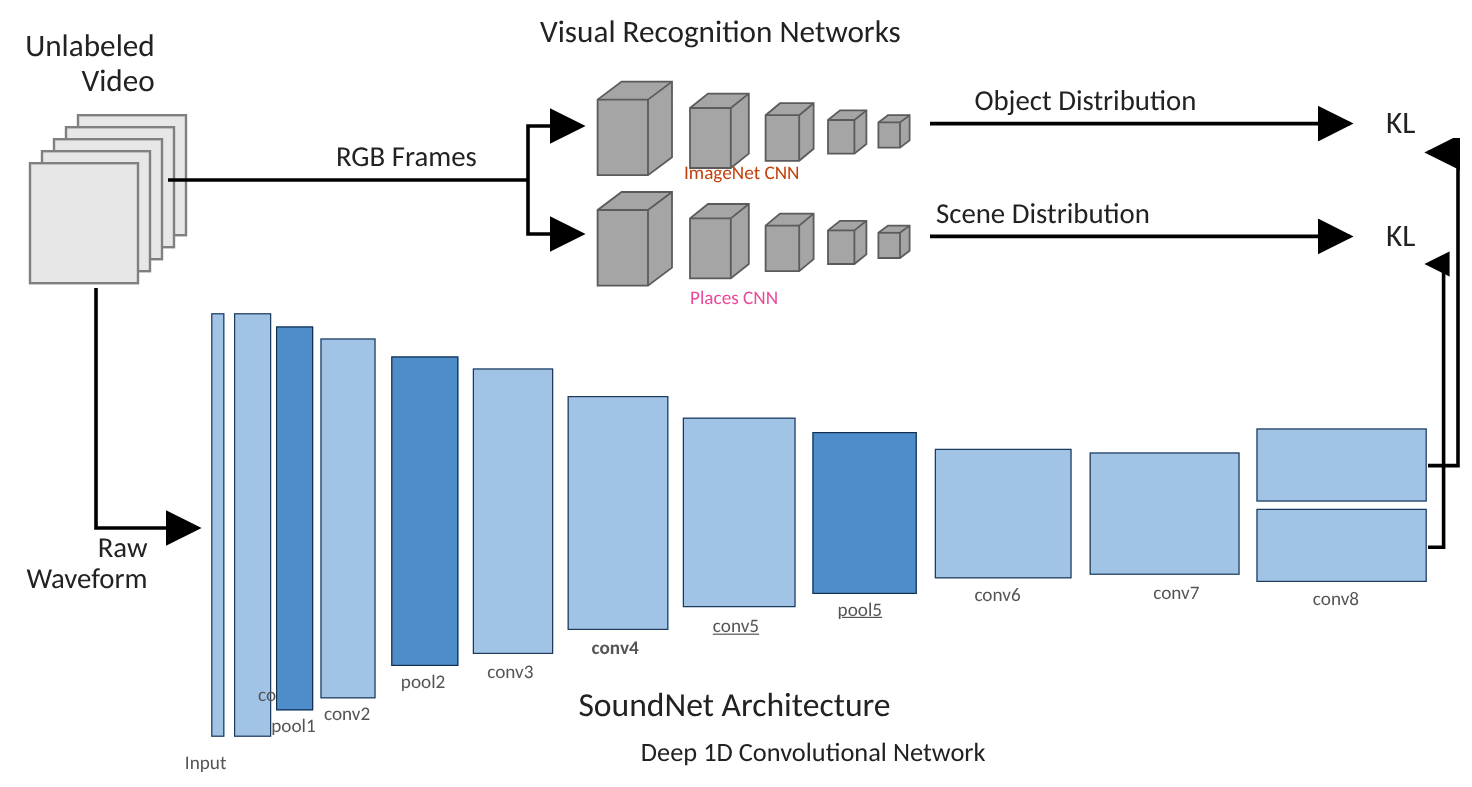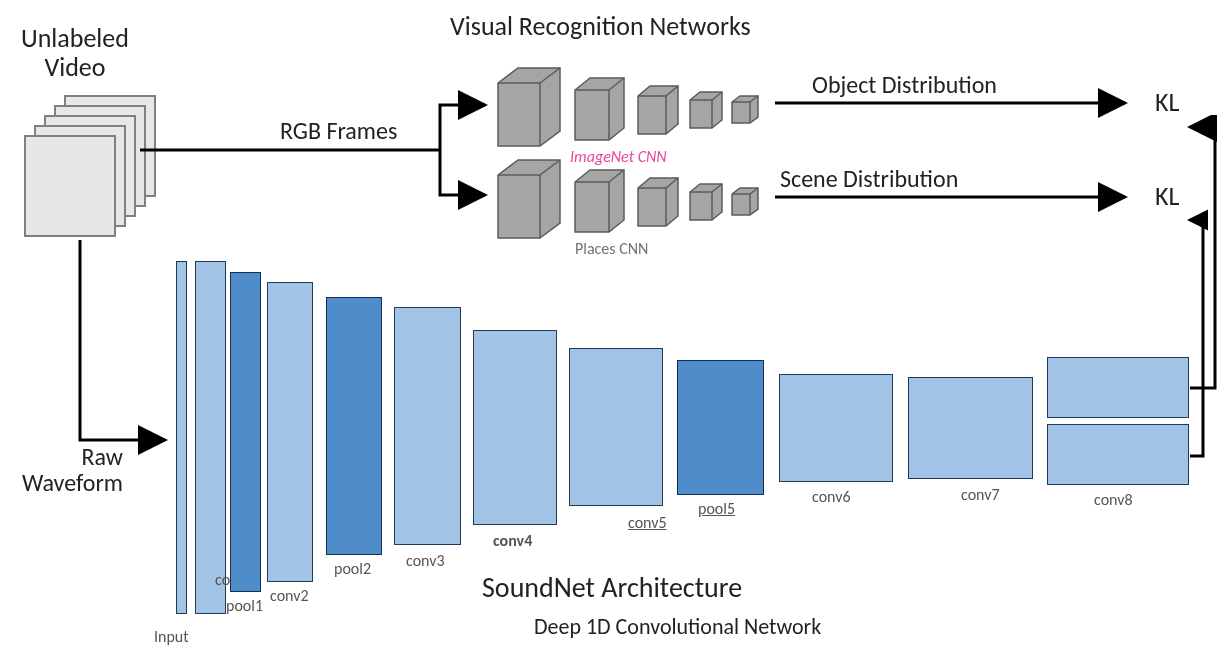--- a/index.html
+++ b/index.html
@@ -8,21 +8,21 @@
     width: 1227px;
     height: 656px;
     background: #fff;
     font-family: "Calibri", "Segoe UI", Arial, sans-serif;
     color: #222;
     position: relative;
     overflow: hidden;
   }
   .label {
     position: absolute;
-    text-align: center;
+    text-align: right;
     line-height: 1.1;
     white-space: pre;
   }
   .light-rect {
     position: absolute;
     background: #a0c3e6;
     border: 1px solid #1e3a5a;
     box-sizing: border-box;
   }
   .dark-rect {
@@ -91,21 +91,21 @@
     <line x1="200" y1="42" x2="222" y2="42"></line>
       <line x1="222" y1="42" x2="222" y2="70"></line>
       <line x1="222" y1="42" x2="232" y2="34"></line>
 
     <polygon points="242,65 242,44 250,38 268,38 268,59 260,65"></polygon>
     <line x1="242" y1="44" x2="260" y2="44"></line>
       <line x1="260" y1="44" x2="260" y2="65"></line>
       <line x1="260" y1="44" x2="268" y2="38"></line>
   </g>
 </svg>
-<div class="label" style="left:570px; top:148px; font-size:16px; color:#ec4899;font-style:italic;">ImageNet CNN</div>
+<div class="label" style="left:570px; top:136px; font-size:16px; color:#c2410c;">ImageNet CNN</div>
 
 <svg style="position:absolute; left:490px; top:150px;" width="290" height="95">
   <g fill="#a5a5a5" stroke="#5b5b5b" stroke-width="1.5">
     <polygon points="8,88 8,25 28,10 70,10 70,73 50,88"></polygon>
     <line x1="8" y1="25" x2="50" y2="25"></line>
       <line x1="50" y1="25" x2="50" y2="88"></line>
       <line x1="50" y1="25" x2="70" y2="10"></line>
     <polygon points="85,82 85,32 100,20 134,20 134,70 119,82"></polygon>
     <line x1="85" y1="32" x2="119" y2="32"></line>
       <line x1="119" y1="32" x2="119" y2="82"></line>
@@ -117,21 +117,21 @@
     <polygon points="200,70 200,42 210,34 232,34 232,62 222,70"></polygon>
     <line x1="200" y1="42" x2="222" y2="42"></line>
       <line x1="222" y1="42" x2="222" y2="70"></line>
       <line x1="222" y1="42" x2="232" y2="34"></line>
     <polygon points="242,65 242,44 250,38 268,38 268,59 260,65"></polygon>
     <line x1="242" y1="44" x2="260" y2="44"></line>
       <line x1="260" y1="44" x2="260" y2="65"></line>
       <line x1="260" y1="44" x2="268" y2="38"></line>
   </g>
 </svg>
-<div class="label" style="left:575px; top:240px; font-size:16px; color:#737373;">Places CNN</div>
+<div class="label" style="left:575px; top:240px; font-size:16px; color:#ec4899;">Places CNN</div>
 
 <svg style="position:absolute; left:770px; top:88px;" width="370" height="30">
   <defs>
     <marker id="ah2" markerWidth="12" markerHeight="12" refX="9" refY="5" orient="auto">
       <path d="M0,0 L10,5 L0,10 z" fill="#000"></path>
     </marker>
   </defs>
   <line x1="5" y1="15" x2="355" y2="15" stroke="#000" stroke-width="3" marker-end="url(#ah2)"></line>
 </svg>
 <div class="label" style="left:812px; top:72px; font-size:24px;">Object Distribution</div>
@@ -174,21 +174,21 @@
 <div class="dark-rect" style="left:326px; top:297px; width:56px; height:258px;"></div>
 <div class="layer-label" style="left:334px; top:559px;">pool2</div>
 
 <div class="light-rect" style="left:394px; top:307px; width:67px; height:238px;"></div>
 <div class="layer-label" style="left:406px; top:551px;">conv3</div>
 
 <div class="light-rect" style="left:473px; top:330px; width:84px; height:195px;"></div>
 <div class="layer-label" style="left:493px; top:531px;font-weight:bold;">conv4</div>
 
 <div class="light-rect" style="left:569px; top:348px; width:94px; height:158px;"></div>
-<div class="layer-label" style="left:628px; top:513px;text-decoration:underline;">conv5</div>
+<div class="layer-label" style="left:594px; top:513px;text-decoration:underline;">conv5</div>
 
 <div class="dark-rect" style="left:677px; top:360px; width:87px; height:135px;"></div>
 <div class="layer-label" style="left:698px; top:499px;text-decoration:underline;">pool5</div>
 
 <div class="light-rect" style="left:779px; top:374px; width:114px; height:108px;"></div>
 <div class="layer-label" style="left:812px; top:487px;">conv6</div>
 
 <div class="light-rect" style="left:908px; top:377px; width:125px; height:102px;"></div>
 <div class="layer-label" style="left:945px; top:485px;margin-left:16px;">conv7</div>
 

